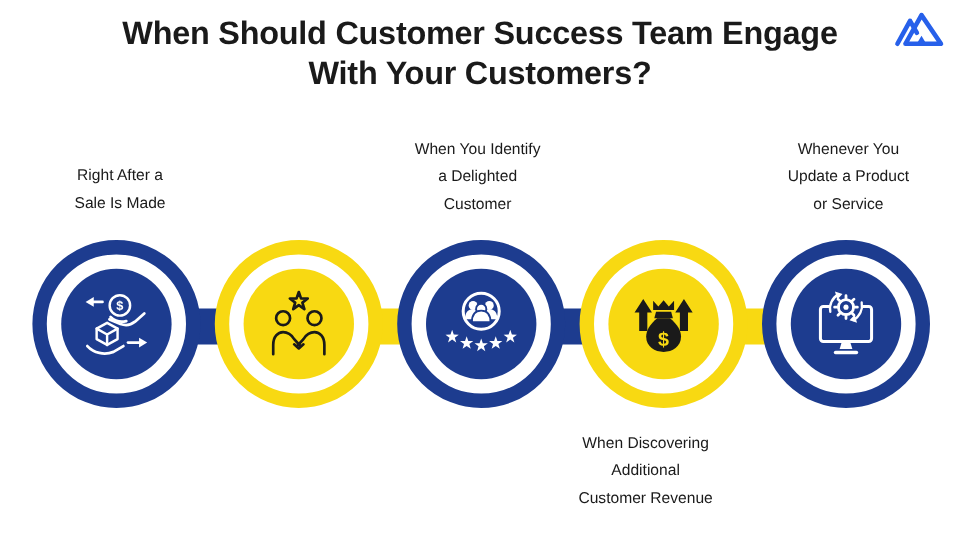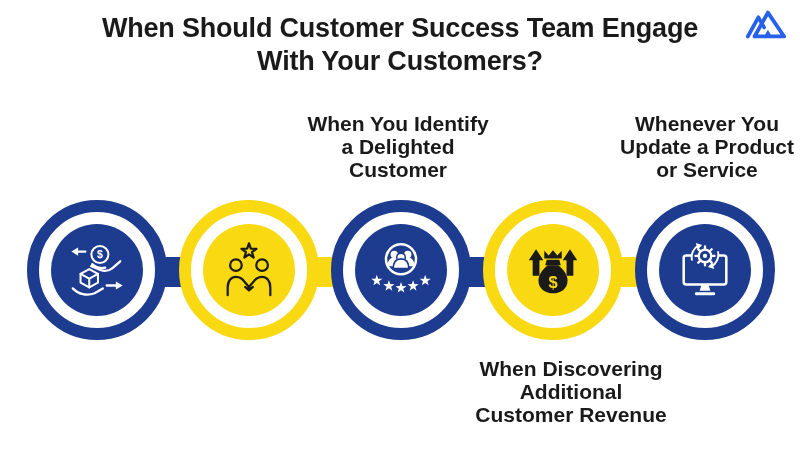--- a/index.html
+++ b/index.html
@@ -11,26 +11,26 @@
   .title{
     position:absolute;top:12px;left:40px;width:720px;margin:0;
     font-size:27px;line-height:33px;font-weight:700;color:var(--ink,#111);
     text-align:center;white-space:pre-line;letter-spacing:-0.2px;
   }
   
   .logo{position:absolute;top:6px;right:13px;width:42px;height:38px;}
   
   .step-label{
     position:absolute;width:196px;text-align:center;white-space:pre-line;
-    font-size:21px;line-height:23px;color:var(--ink,#1d1d1d);font-weight:700;
+    font-size:13px;line-height:23px;color:var(--ink,#1d1d1d);font-weight:400;
   }
   .lbl-1{left:2px;top:134px;}
   .lbl-2{left:150px;top:357px;}
   .lbl-3{left:300px;top:112px;}
-  .lbl-4{left:473px;top:357px;text-align:center;}
+  .lbl-4{left:440px;top:357px;text-align:center;}
   .lbl-5{left:609px;top:112px;}
   
   .connector{position:absolute;top:257px;width:34px;height:30px;border-radius:7px;z-index:1;}
   .conn-1{left:156px;} .conn-2{left:308px;} .conn-3{left:460px;} .conn-4{left:612px;}
   .connector.blue{background:var(--blue,#1d3c8f);}
   .connector.yellow{background:var(--yellow,#f8d912);}
   
   .circle{
     position:absolute;top:200px;width:140px;height:140px;border-radius:50%;
     background:#fff;box-sizing:border-box;z-index:2;
@@ -56,20 +56,22 @@
 With Your Customers?</h1>
 
   <div class="logo">
     <svg width="42" height="38" viewBox="0 0 44 38" fill="none" stroke="var(--logoBlue)" stroke-width="4" stroke-linecap="round" stroke-linejoin="round">
       <path d="M3 31 L14 11 L20 21.5"></path>
       <path d="M10 31 L24 6 L41 31 Z"></path>
       <path d="M20.5 30 L27.5 30 L24 24 Z" fill="var(--logoBlue)" stroke="none"></path>
     </svg>
   </div>
 
+  <div class="step-label lbl-1">Right After a
+Sale Is Made</div>
   <div class="step-label lbl-3">When You Identify
 a Delighted
 Customer</div>
   <div class="step-label lbl-4">When Discovering
 Additional
 Customer Revenue</div>
   <div class="step-label lbl-5">Whenever You
 Update a Product
 or Service</div>
 

